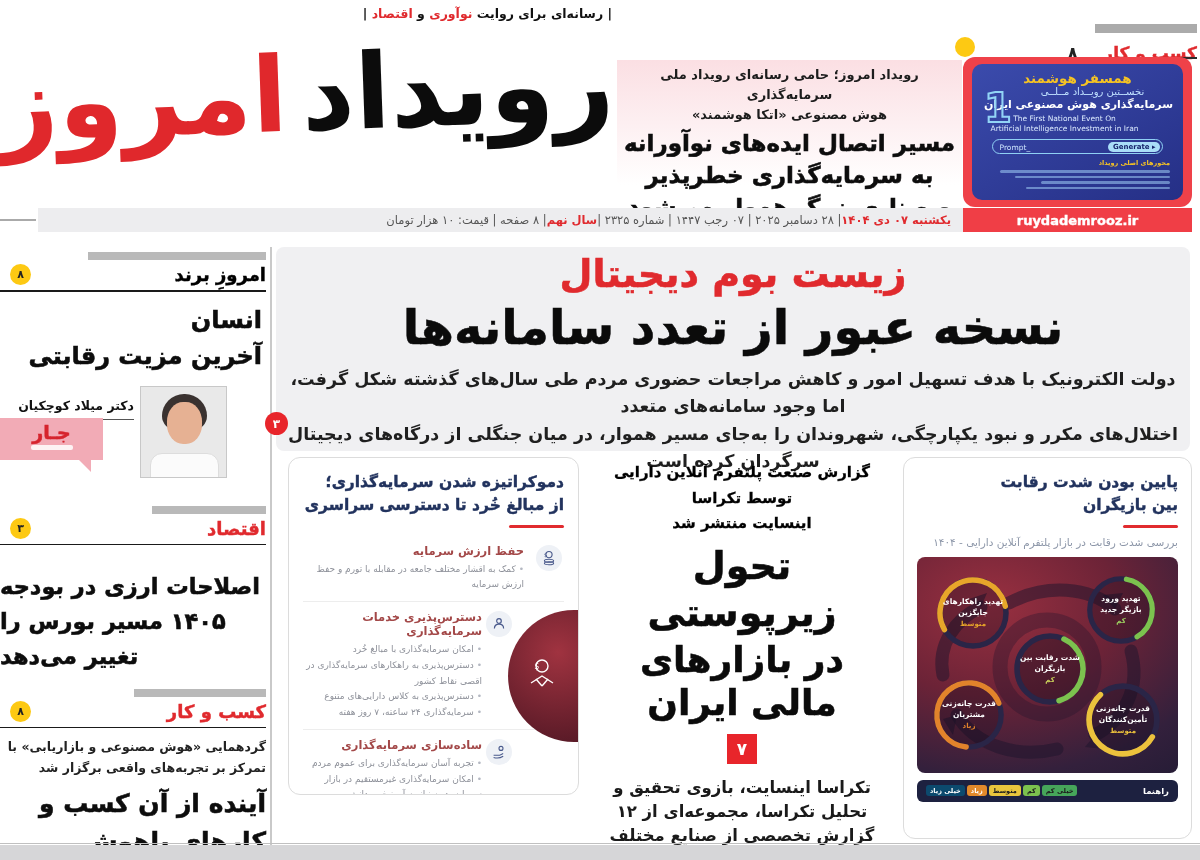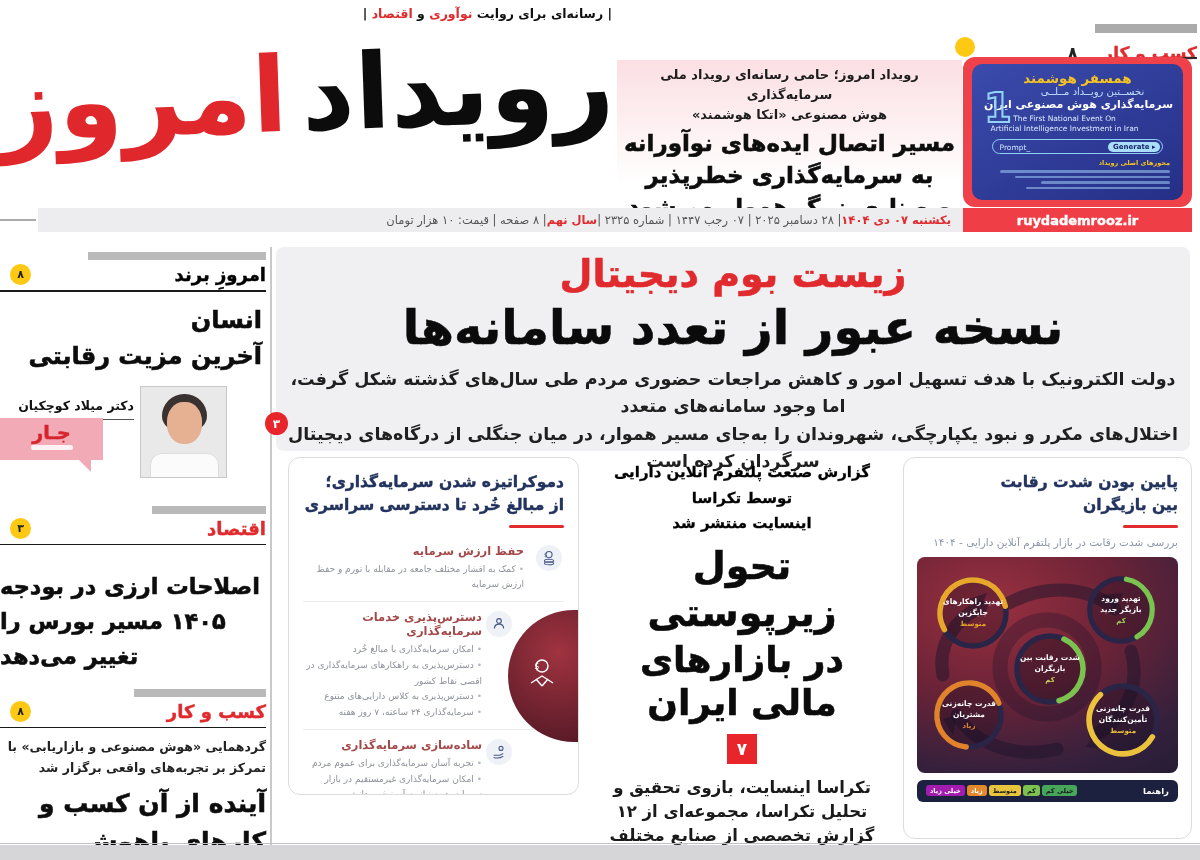--- a/index.html
+++ b/index.html
@@ -433,20 +433,20 @@
       </div>
     </div>
 
     <div class="legend">
       <span class="lg-lab">راهنما</span>
       <span class="chips">
         <span class="chip" style="background: rgb(70, 166, 90);">خیلی کم</span>
         <span class="chip" style="background: rgb(124, 194, 78);">کم</span>
         <span class="chip" style="background: rgb(233, 197, 61);">متوسط</span>
         <span class="chip" style="background: rgb(226, 137, 43);">زیاد</span>
-        <span class="chip" style="background: #a21caf;">خیلی زیاد</span>
+        <span class="chip" style="background: #0c4a6e;">خیلی زیاد</span>
       </span>
     </div>
   </div>
 
   <div class="bottom-line"></div>
   <div class="bottom-strip"></div>
 </div>
 
 </body></html>

